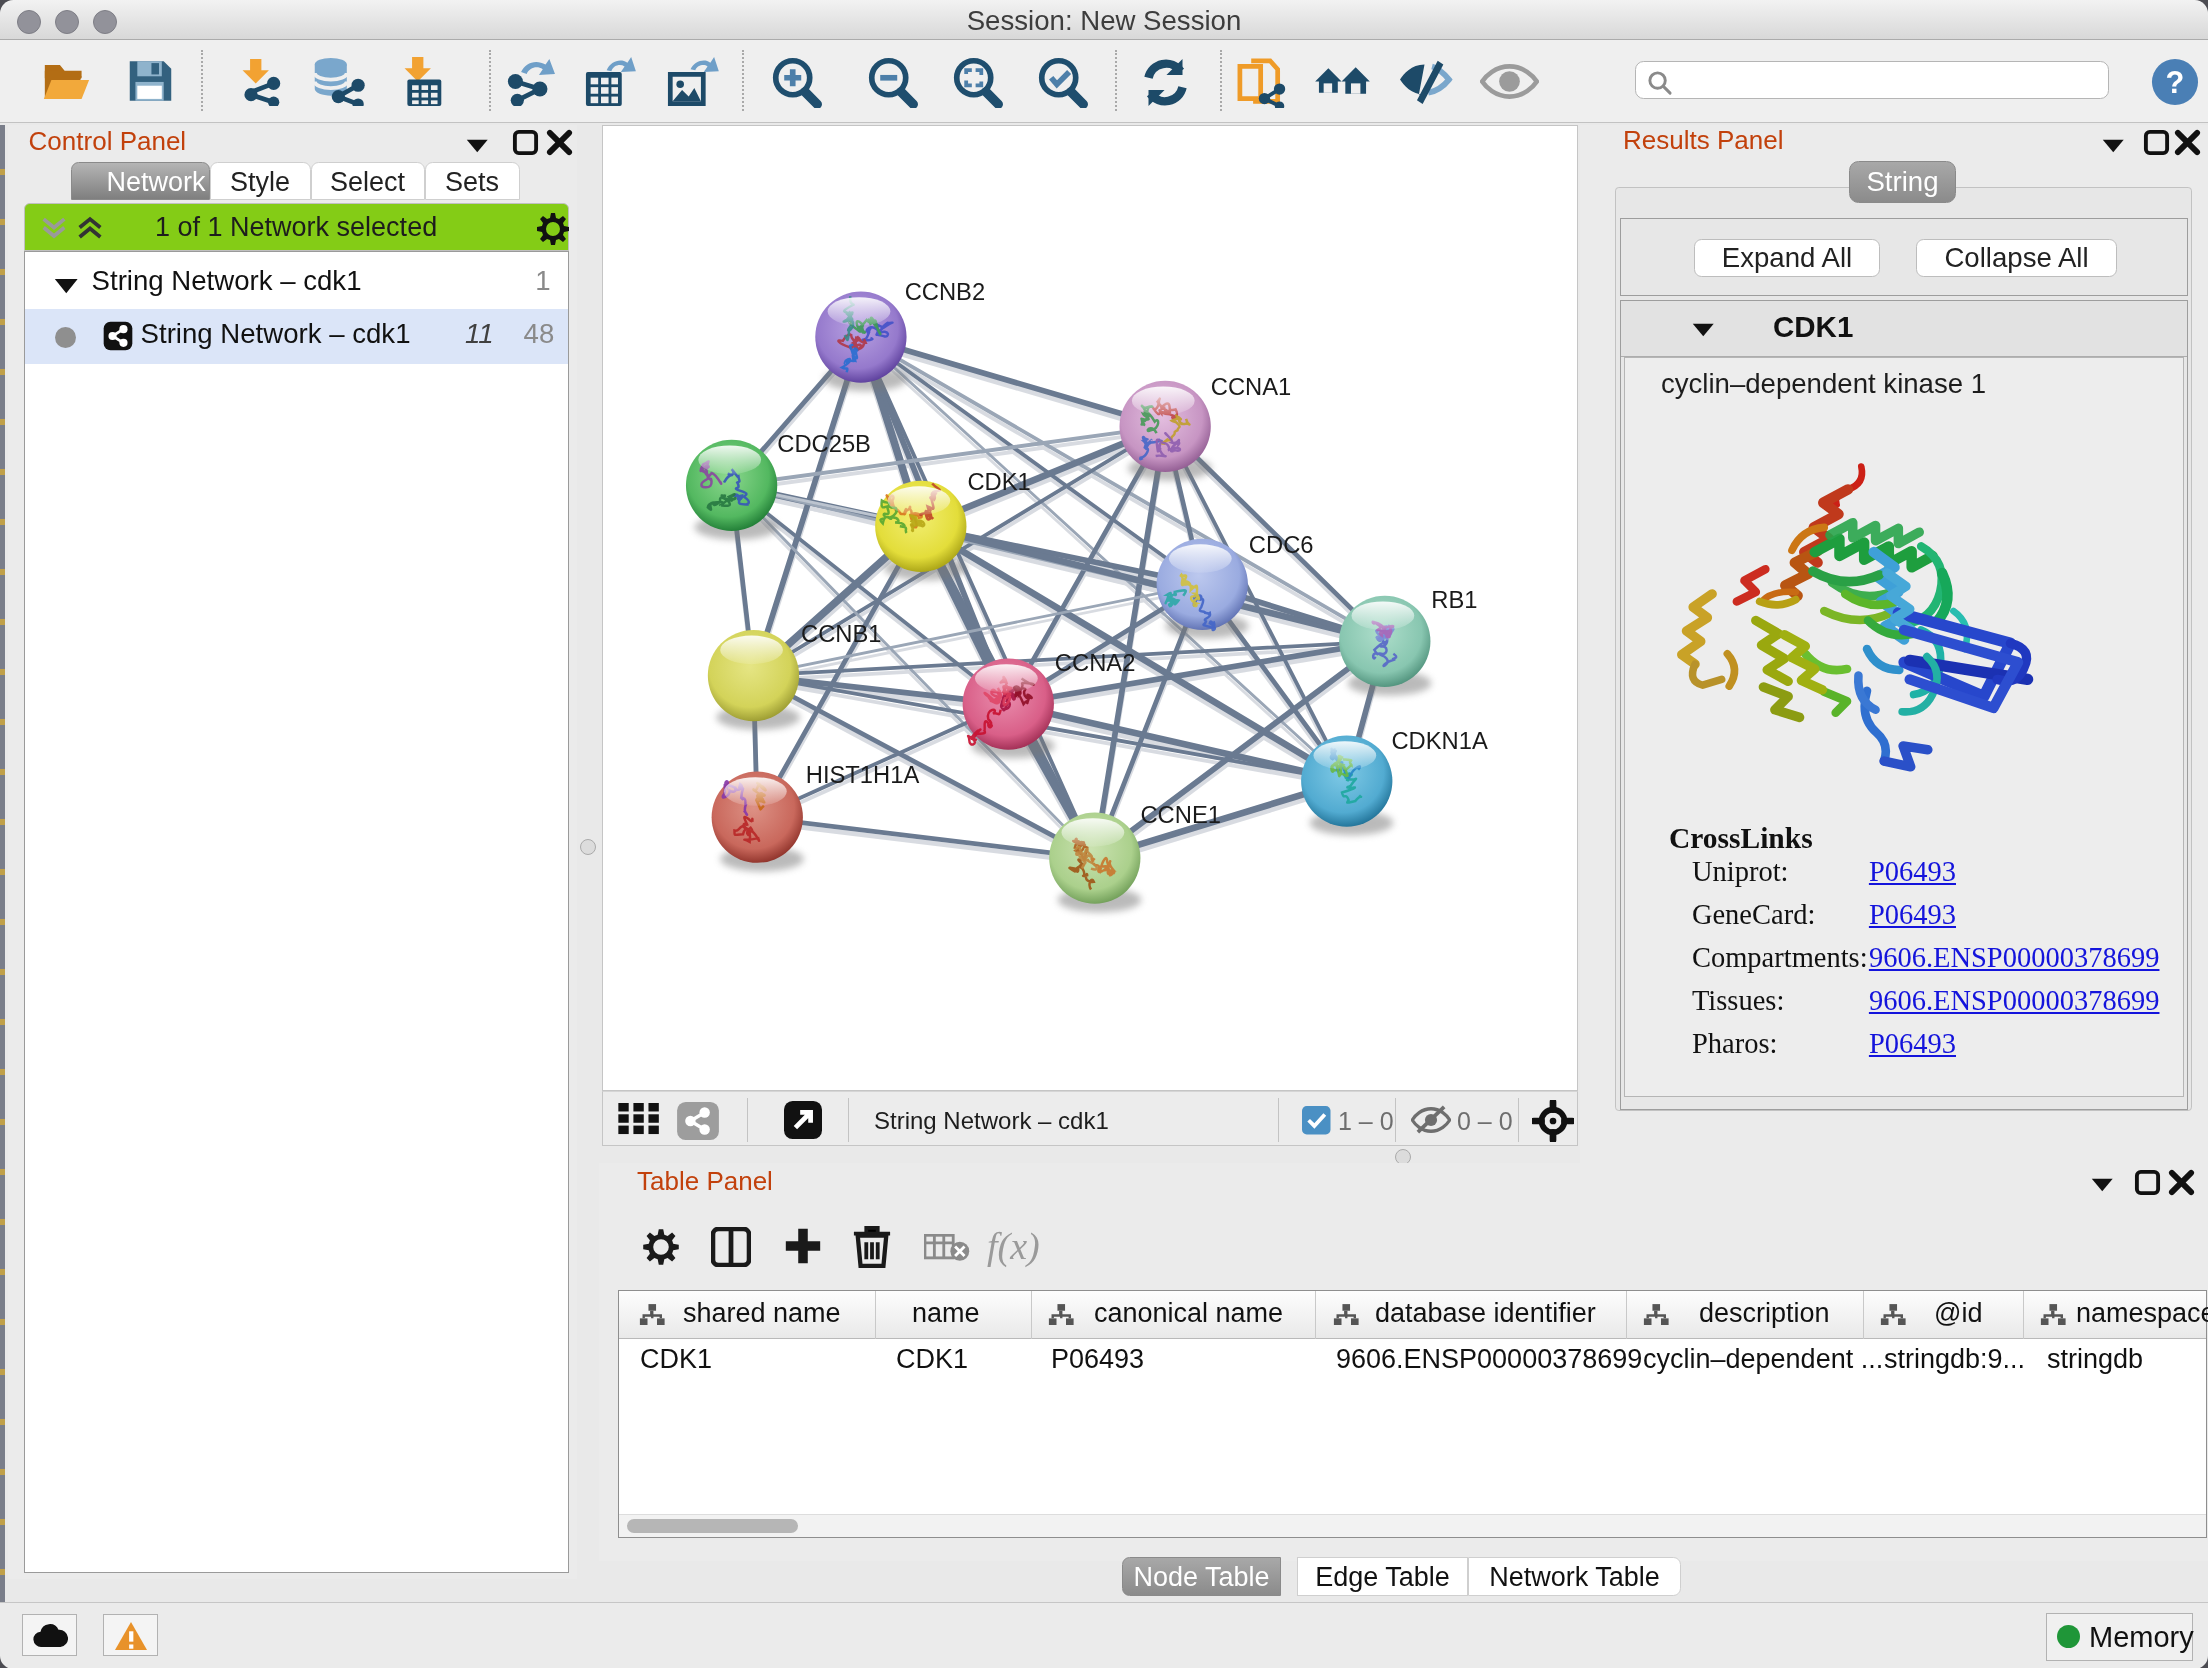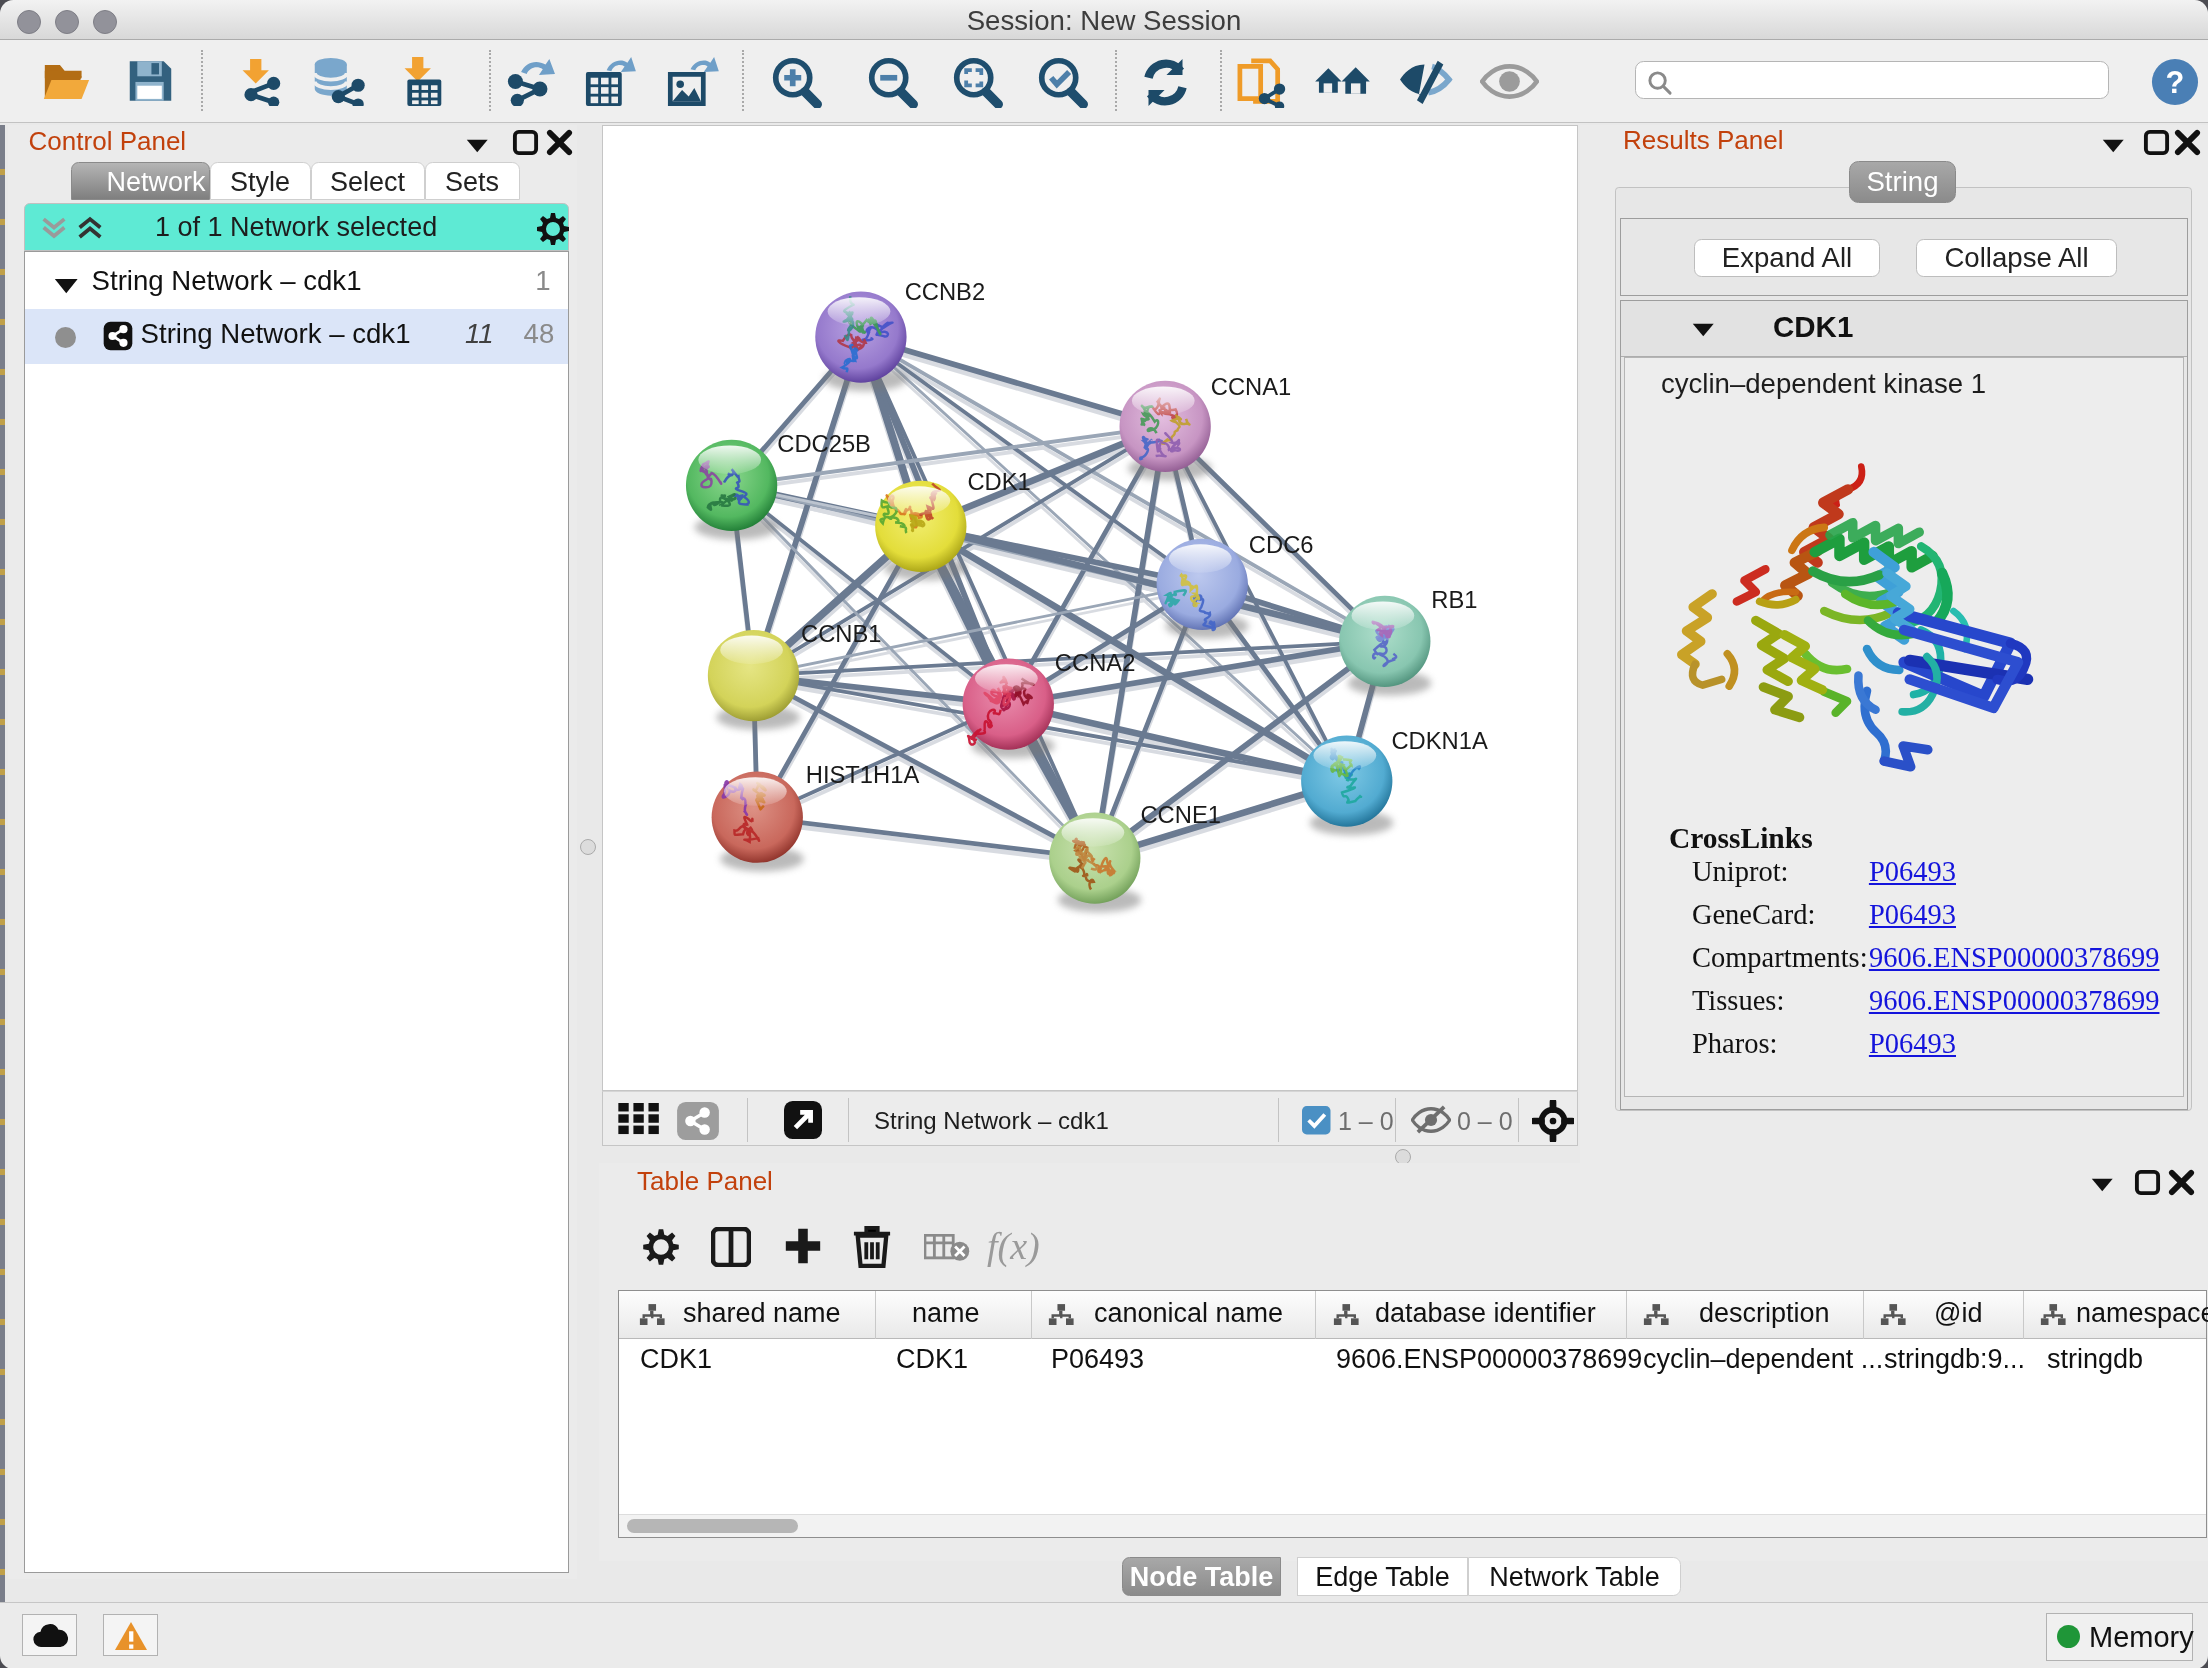--- a/index.html
+++ b/index.html
@@ -252,21 +252,21 @@
       <path d="M4 4 L24 24 M24 4 L4 24" stroke="#111" stroke-width="6" stroke-linecap="round"></path>
     </svg>
 
   <div style="position:absolute;left:63px;top:37px;width:449px;height:38px;">
     <div style="position:absolute;left:0;width:139px;height:38px;background:linear-gradient(#b5b5b5,#7f7f7f);border-radius:7.6px 7.6px 0 0;border:1px solid #8a8a8a;color:#fff;text-align:center;font-size:27px;line-height:38px;padding-left:32px;">Network</div>
     <div style="position:absolute;left:139px;width:101px;height:38px;background:#fff;border:1px solid #cfcfcf;border-radius:7.6px 7.6px 0 0;text-align:center;font-size:27px;line-height:38px;">Style</div>
     <div style="position:absolute;left:240px;width:114px;height:38px;background:#fff;border:1px solid #cfcfcf;border-radius:7.6px 7.6px 0 0;text-align:center;font-size:27px;line-height:38px;">Select</div>
     <div style="position:absolute;left:354px;width:95px;height:38px;background:#fff;border:1px solid #cfcfcf;border-radius:7.6px 7.6px 0 0;text-align:center;font-size:27px;line-height:38px;">Sets</div>
   </div>
 
-  <div style="position:absolute;left:16px;top:78px;width:545px;height:48px;background:#5eead4;border:1px solid #c0c0c0;border-radius:5.7px 5.7px 0 0;padding-left:32px;">
+  <div style="position:absolute;left:16px;top:78px;width:545px;height:48px;background:#84cc16;border:1px solid #c0c0c0;border-radius:5.7px 5.7px 0 0;padding-left:32px;">
     <svg style="position:absolute;left:13.3px;top:10.5px;" width="32" height="27" viewBox="0 0 34 28">
         <g fill="none" stroke="#9a9a9a" stroke-width="4">
           <path d="M6 4 l11 9 11 -9 M6 13 l11 9 11 -9"></path>
         </g>
       </svg>
     <svg style="position:absolute;left:49px;top:10.5px;" width="32" height="27" viewBox="0 0 34 28">
         <g fill="none" stroke="#333" stroke-width="4">
           <path d="M6 13 L17 4 l11 9 M6 23 l11 -9 11 9"></path>
         </g>
       </svg>
@@ -821,21 +821,21 @@
       <span style="position:absolute;left:1428px;">stringdb</span>
     </div>
 
     <div style="position:absolute;left:0;bottom:0;width:100%;height:23px;background:#f2f2f2;border-top:1px solid #ddd;">
       <div style="position:absolute;left:7.6px;top:3.8px;width:171px;height:14.3px;background:#b6b6b6;border-radius:7.6px;"></div>
     </div>
   </div>
 </div>
 
 <div id="btabs">
-  <div style="position:absolute;left:0;width:159px;height:39px;background:linear-gradient(#a8a8a8,#8b8b8b);border:1px solid #8a8a8a;border-radius:7.6px 0 0 7.6px;color:#fff;font-size:27px;text-align:center;line-height:38px;font-weight:bold;">Node Table</div>
+  <div style="position:absolute;left:0;width:159px;height:39px;background:linear-gradient(#a8a8a8,#8b8b8b);border:1px solid #8a8a8a;border-radius:7.6px 0 0 7.6px;color:#fff;font-size:27px;text-align:center;line-height:38px;">Node Table</div>
   <div style="position:absolute;left:175px;width:171px;height:39px;background:#fff;border:1px solid #cfcfcf;color:#111;font-size:27px;text-align:center;line-height:38px;">Edge Table</div>
   <div style="position:absolute;left:346px;width:213px;height:39px;background:#fff;border:1px solid #cfcfcf;border-radius:0 7.6px 7.6px 0;color:#111;font-size:27px;text-align:center;line-height:38px;">Network Table</div>
 </div>
 
 <div id="statusbar">
   <div style="position:absolute;left:22px;top:11.4px;width:55px;height:42px;background:#f4f4f4;border:1.9px solid #b2b2b2;">
     <svg style="position:absolute;left:8.6px;top:8.6px;" width="36" height="25" viewBox="0 0 38 26">
       <path d="M10 24 a8 8 0 0 1 -1 -16 a10 10 0 0 1 19 -2 a7 7 0 0 1 2 18 z" fill="#111"></path>
     </svg>
   </div>

